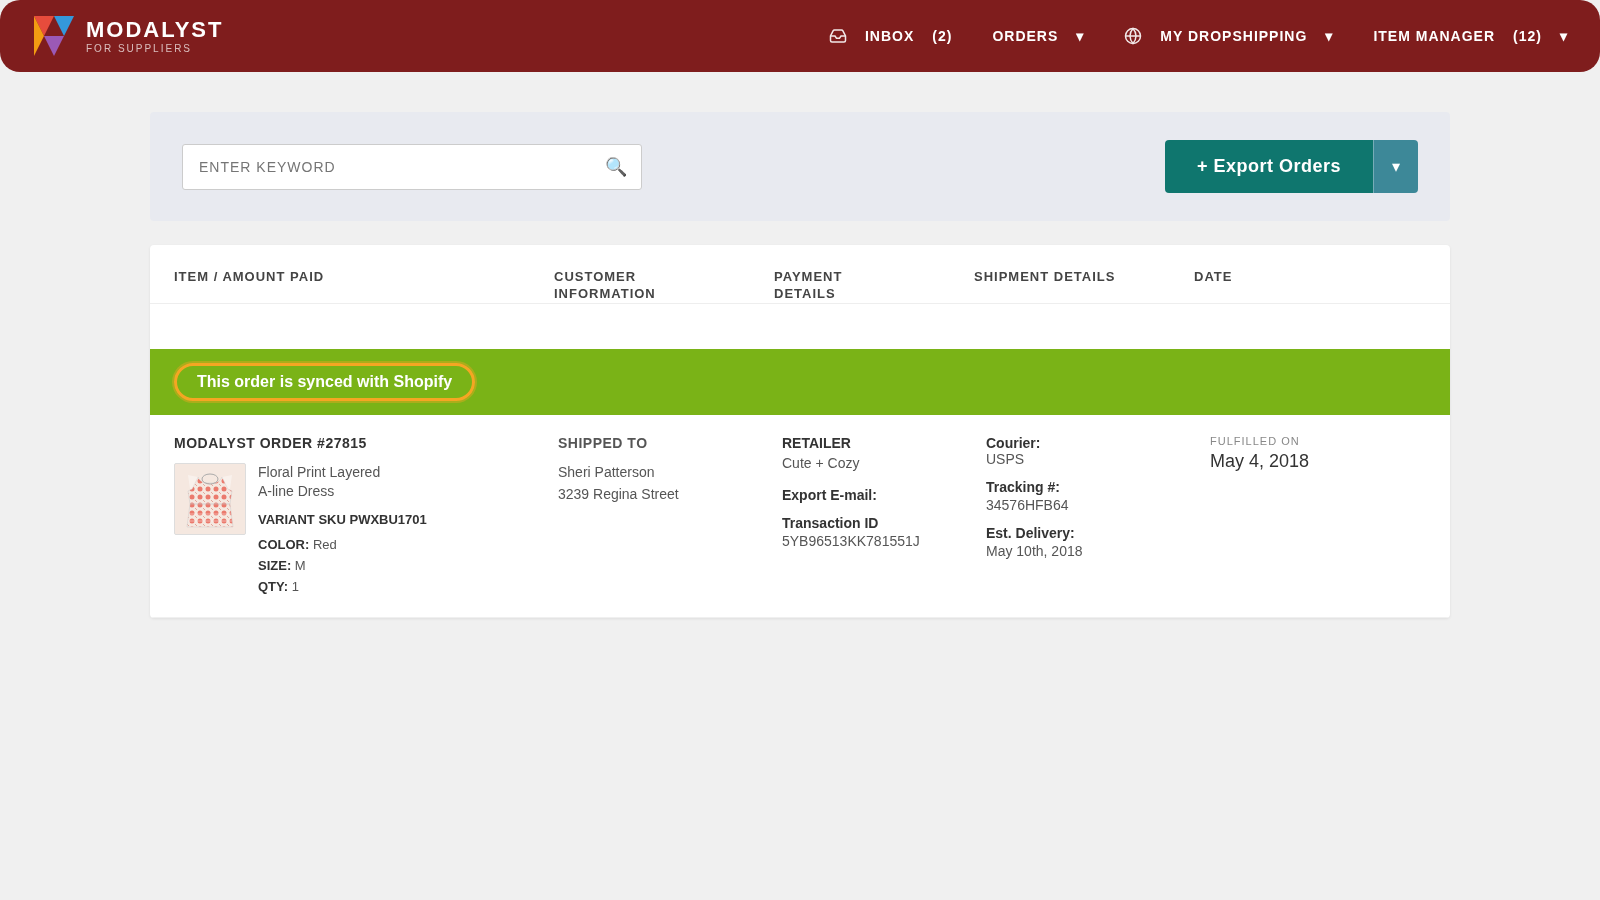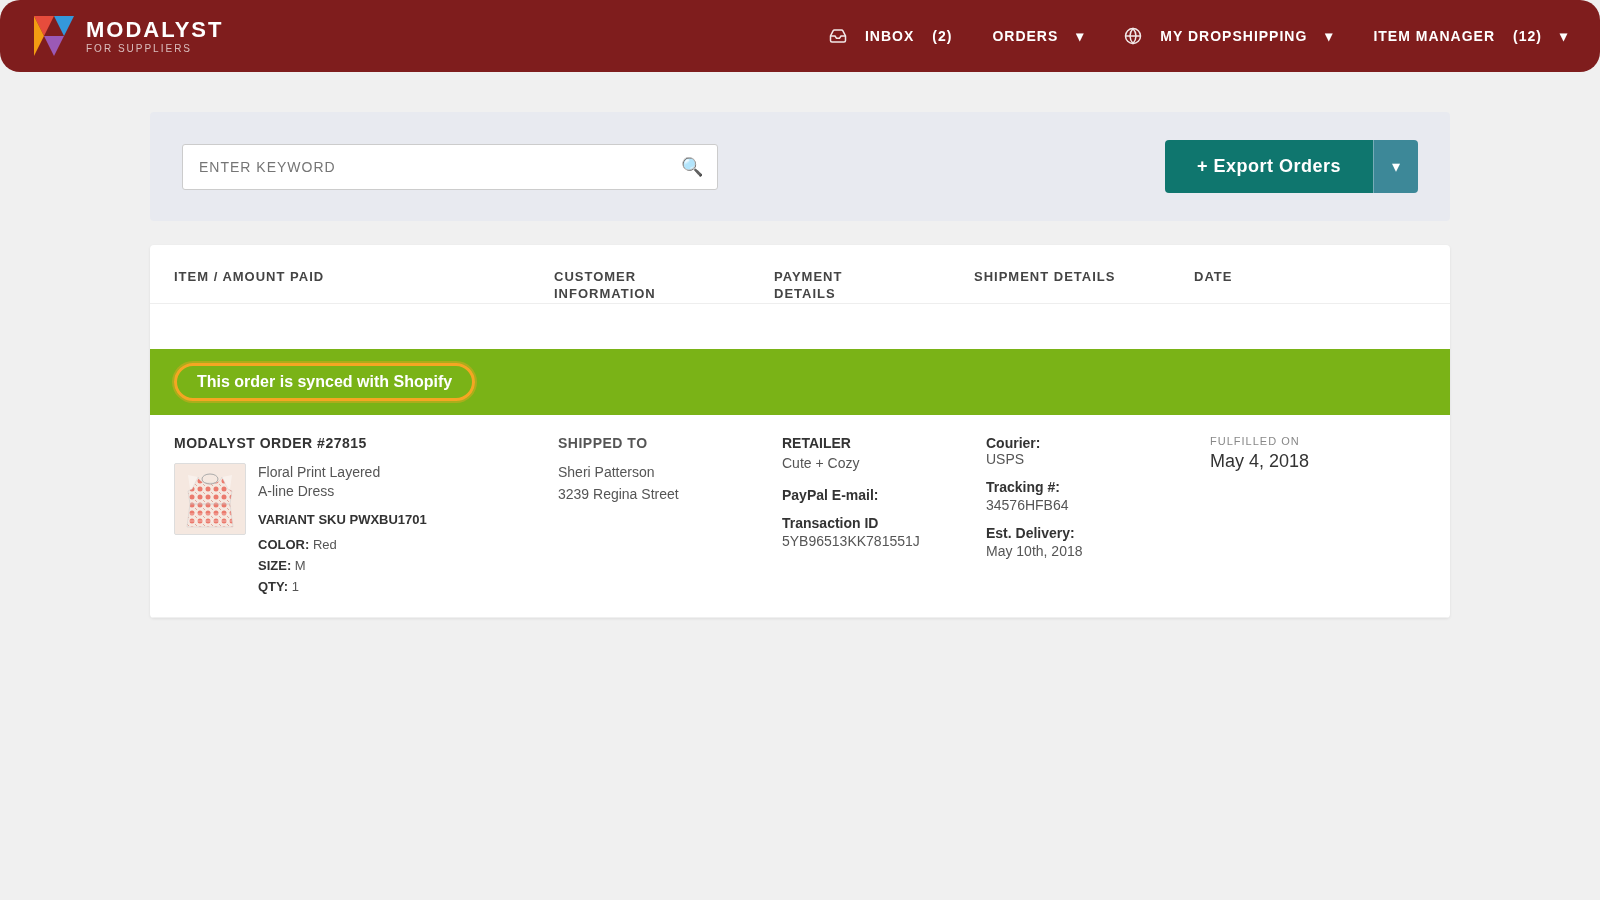--- a/index.html
+++ b/index.html
@@ -73,21 +73,21 @@
       background: #e8eaf0;
       border-radius: 4px;
       padding: 28px 32px;
       display: flex;
       align-items: center;
       justify-content: space-between;
       margin-bottom: 24px;
     }
     .search-input-wrapper {
       position: relative;
-      width: 536px;
+      width: 460px;
     }
     .search-input {
       width: 100%;
       padding: 14px 44px 14px 16px;
       border: 1px solid #ccc;
       border-radius: 3px;
       font-size: 14px;
       color: #aaa;
       background: white;
       outline: none;
@@ -409,21 +409,21 @@
 
       <div>
         <div class="shipped-to-label">SHIPPED TO</div>
         <div class="address-text">Sheri Patterson</div>
         <div class="address-text">3239 Regina Street</div>
       </div>
 
       <div>
         <div class="retailer-label">RETAILER</div>
         <div class="retailer-name">Cute + Cozy</div>
-        <div class="payment-label">PayPal E-mail:</div>
+        <div class="payment-label">Export E-mail:</div>
         <div class="transaction-label">Transaction ID</div>
         <div class="transaction-id">5YB96513KK781551J</div>
       </div>
 
       <div>
         <div class="courier-label">Courier:</div>
         <div class="courier-value">USPS</div>
         <div class="tracking-label">Tracking #:</div>
         <div class="tracking-value">34576HFB64</div>
         <div class="delivery-label">Est. Delivery:</div>

